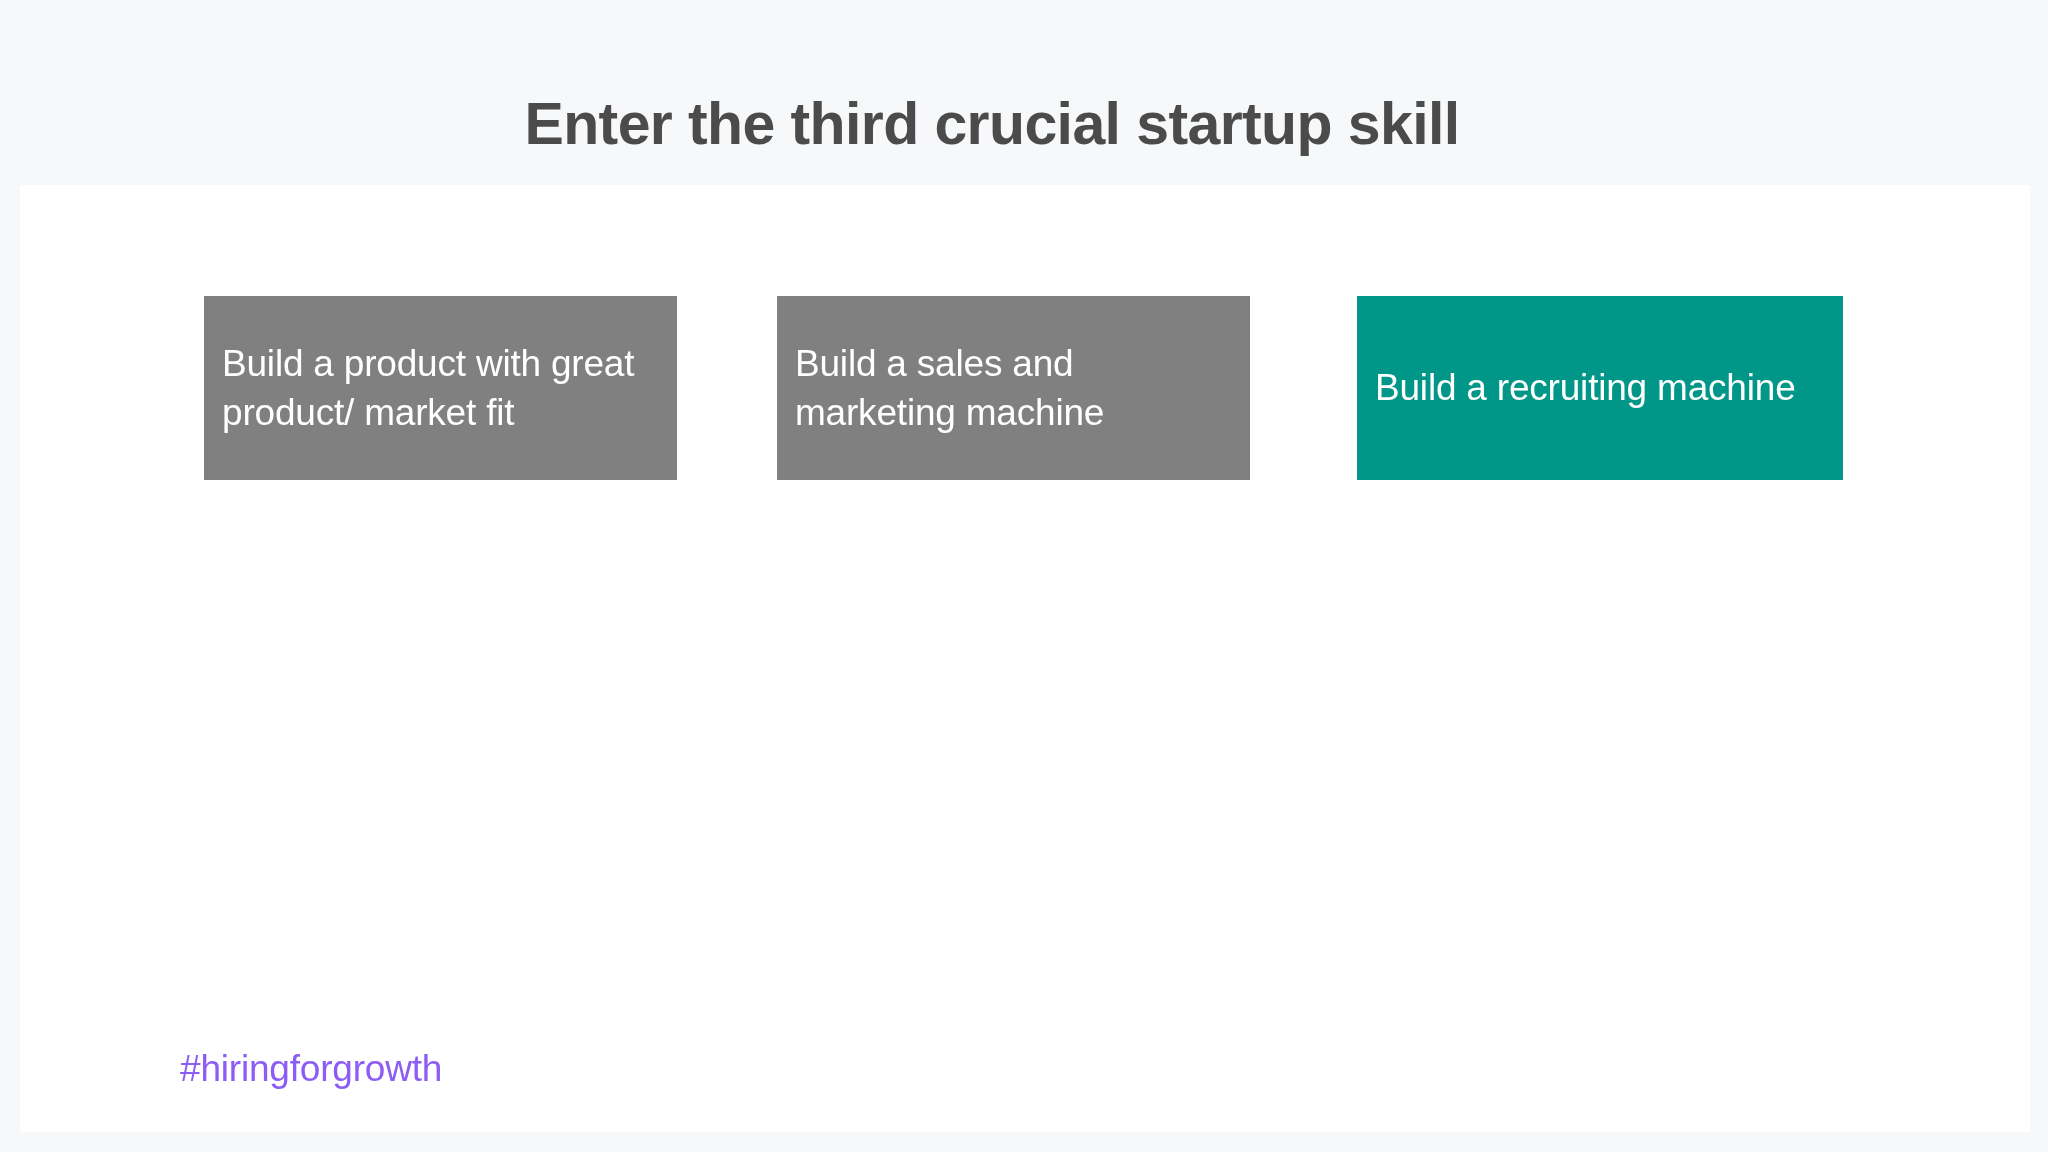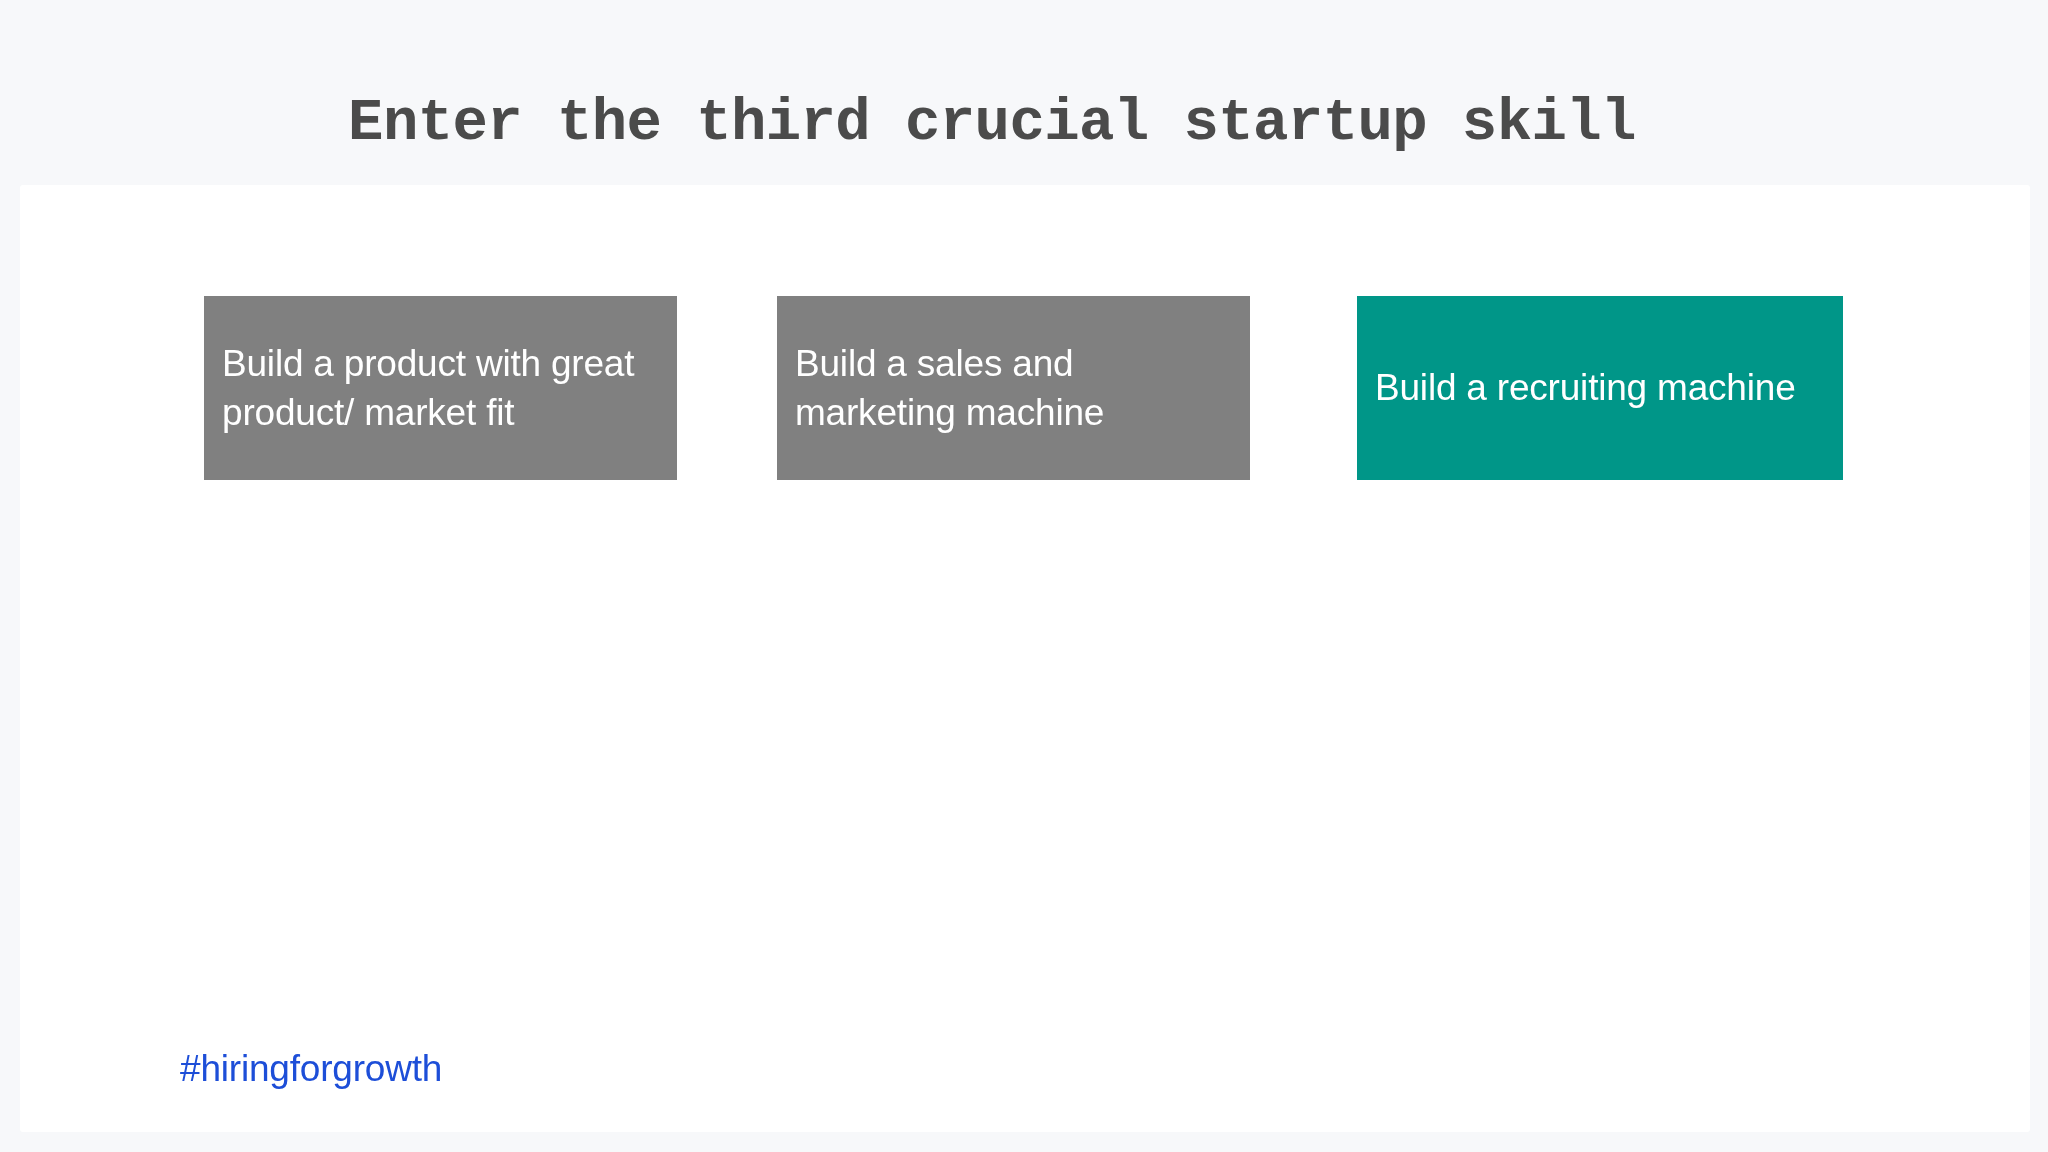--- a/index.html
+++ b/index.html
@@ -32,21 +32,21 @@
   }
 
   .slide-title {
     position: absolute;
     left: 0;
     top: 52px;
     width: 2048px;
     text-align: center;
     padding-right: 64px;
     box-sizing: border-box;
-    font-family: Liberation Mono, monospace;
+    font-family: Liberation Sans, sans-serif;
     font-size: 59px;
     font-weight: bold;
     letter-spacing: -0.6px;
     color: #4b4b4b;
     line-height: 1.1;
     white-space: nowrap;
   }
 
   
   .slide-card {
@@ -124,15 +124,15 @@
     <div class="skill-box box-1" style="background-color: rgb(128, 128, 128);">
       <span class="skill-label">Build a product with great product/ market fit</span>
     </div>
 
     <div class="skill-box box-3" style="background-color: rgb(0, 150, 136);">
       <span class="skill-label">Build a recruiting machine</span>
     </div>
 
   </div>
 
-  <div class="footer-hashtag" style="color: #1d4ed8; text-align: center;">#hiringforgrowth</div>
+  <div class="footer-hashtag" style="color: #8b5cf6; text-align: center;">#hiringforgrowth</div>
 
 </div>
 
 </body></html>

